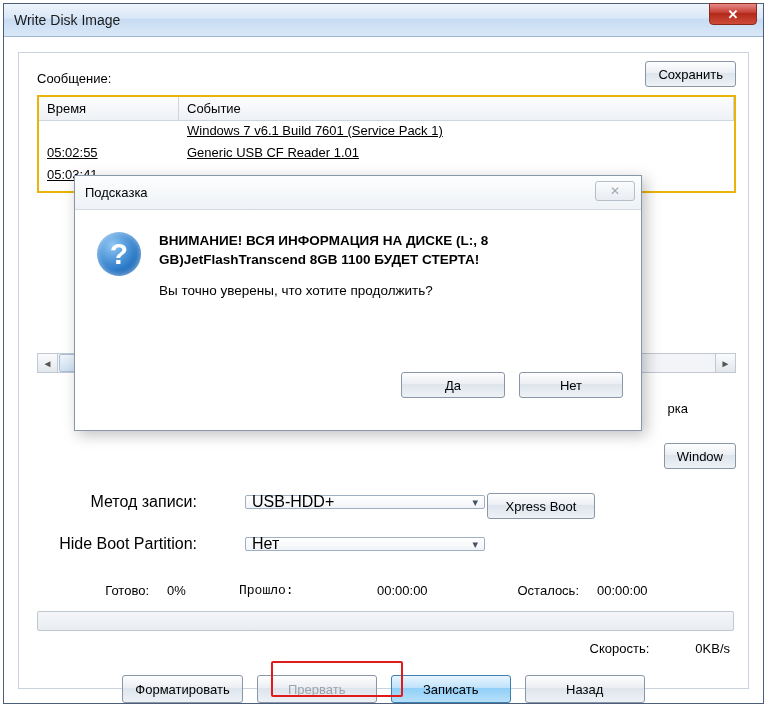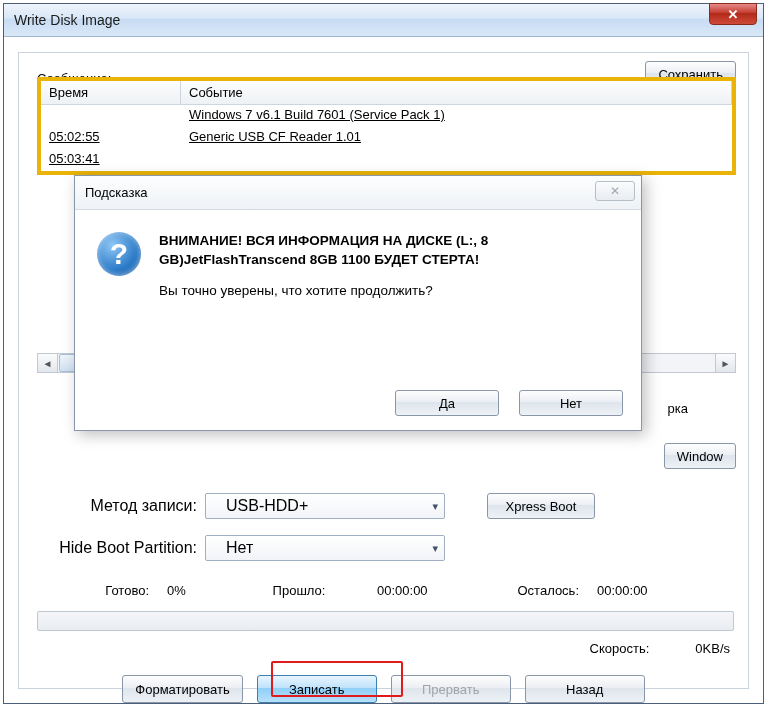--- a/index.html
+++ b/index.html
@@ -14,51 +14,51 @@
 .client { position: absolute; left: 14px; top: 48px; right: 14px; bottom: 14px; border: 1px solid #c9d2de; background: #fff; }
 
 .msg-row { position: absolute; left: 18px; top: 18px; font-size: 13px; }
 .save-btn { position: absolute; right: 12px; top: 8px; }
 
 .btn { min-width: 86px; height: 26px; border: 1px solid #8a97a8; border-radius: 3px; background: linear-gradient(#fefefe,#ebeef3 45%,#dde4ec 46%,#eef2f6); font-size: 13px; padding: 0 12px; cursor: pointer; }
 .btn:disabled { color: #9ea4ab; cursor: default; }
 .btn.primary { background: linear-gradient(#e9f5fe,#bfe3fb 45%,#8fcff7 46%,#b7e0fa); border-color: #3c7fb1; }
 .btn.big { min-width: 120px; height: 28px; }
 
-.grid { position: absolute; left: 18px; top: 24px; right: 12px; height: 98px; border: 4px solid #eab308; background: #fff; }
+.grid { position: absolute; left: 18px; top: 42px; right: 12px; height: 98px; border: 2px solid #eab308; background: #fff; }
 .grid-head { display: flex; height: 24px; background: linear-gradient(#fdfdfe,#eef1f5); border-bottom: 1px solid #cdd5df; }
 .grid-head > div { border-right: 1px solid #cdd5df; padding: 4px 8px; font-size: 13px; }
 .col-time { width: 140px; }
 .col-event { flex: 1; }
 .grid-body { font-size: 13px; }
 .grid-body .row { display: flex; height: 22px; }
 .grid-body .row > div { padding: 2px 8px; text-decoration: underline; }
 
 .hscroll { position: absolute; left: 18px; right: 12px; top: 300px; height: 20px; border: 1px solid #c1c8d2; background: #f2f4f7; display: flex; }
 .hscroll .arrow { width: 20px; height: 100%; background: linear-gradient(#fafbfc,#e2e7ed); border-right: 1px solid #c1c8d2; display: flex; align-items: center; justify-content: center; font-size: 10px; color: #555; cursor: pointer; }
 .hscroll .arrow:last-child { border-right: none; border-left: 1px solid #c1c8d2; }
 .hscroll .thumb { width: 170px; height: 100%; margin-left: 1px; background: linear-gradient(#eef5fc,#cfe0f1); border: 1px solid #a9bfd6; border-radius: 2px; }
 .hscroll .track { flex: 1; }
 
 .form-row { position: absolute; display: flex; align-items: center; font-size: 16px; }
 .form-row label { width: 170px; text-align: right; margin-right: 8px; }
-.combo { width: 240px; height: 26px; border: 1px solid #9fb0c4; border-radius: 2px; background: linear-gradient(#fff,#f1f4f8); display: flex; align-items: center; padding: 0 20px; cursor: pointer; position: relative; }
+.combo { width: 240px; height: 14px; border: 1px solid #9fb0c4; border-radius: 2px; background: linear-gradient(#fff,#f1f4f8); display: flex; align-items: center; padding: 0 6px; cursor: pointer; position: relative; margin-left: 40px; }
 .combo::after { content: "▾"; position: absolute; right: 6px; color: #435066; font-size: 11px; }
 
 .xpress { position: absolute; left: 468px; top: 440px; height: 26px; min-width: 108px; }
 .row-method { top: 440px; left: 8px; }
 .row-hide { top: 482px; left: 8px; }
 .row-ckimg-label { position: absolute; right: 60px; top: 348px; font-size: 13px; }
 .row-winbtn { position: absolute; right: 12px; top: 390px; }
 
 .status-row { position: absolute; left: 40px; right: 20px; top: 530px; font-size: 13px; display: flex; }
 .status-row span { display: inline-block; }
 .s1 { width: 90px; text-align: right; }
 .s1v { width: 90px; padding-left: 18px; }
-.s2 { width: 120px; text-align: center; }
+.s2 { width: 120px; text-align: left; font-family: Liberation Mono, monospace; }
 .s2v { width: 110px; padding-left: 18px; }
 .s3 { width: 110px; text-align: right; }
 .s3v { padding-left: 18px; }
 
 .progress { position: absolute; left: 18px; right: 14px; top: 558px; height: 20px; border: 1px solid #bfc7d1; border-radius: 2px; background: linear-gradient(#f4f6f9,#e9edf2); }
 
 .speed { position: absolute; right: 18px; top: 588px; font-size: 13px; display: flex; }
 .speed .lbl { margin-right: 46px; }
 
 .bottom-row { position: absolute; left: 0; right: 0; top: 622px; display: flex; justify-content: center; gap: 14px; }
@@ -67,21 +67,21 @@
 
 
 .dlg { position: absolute; left: 74px; top: 175px; width: 568px; height: 256px; background: #fff; border: 1px solid #8896aa; box-shadow: 4px 4px 14px rgba(0,0,0,0.25); }
 .dlg-title { height: 34px; background: linear-gradient(#fdfefe,#eef2f6); border-bottom: 1px solid #d4dbe3; display: flex; align-items: center; padding: 0 10px; font-size: 13px; }
 .dlg-close { position: absolute; right: 6px; top: 5px; width: 40px; height: 20px; border: 1px solid #b6bfc9; border-radius: 3px; background: linear-gradient(#fafbfc,#e8ecf1); display: flex; align-items: center; justify-content: center; color: #9ea7b3; font-size: 12px; cursor: pointer; }
 .dlg-body { position: relative; padding: 22px 22px 0 22px; display: flex; }
 .q-icon { width: 44px; height: 44px; border-radius: 50%; background: radial-gradient(circle at 35% 30%, #8fc7f5, #2a79c7 60%, #1b5c9f); display: flex; align-items: center; justify-content: center; color: #fff; font-size: 30px; font-weight: bold; box-shadow: inset 0 0 6px rgba(255,255,255,0.6); flex-shrink: 0; }
 .dlg-text { margin-left: 18px; font-size: 13.5px; line-height: 1.4; }
 .dlg-text .warn { font-weight: bold; }
 .dlg-text .q { margin-top: 12px; }
-.dlg-btns { position: absolute; right: 18px; bottom: 14px; display: flex; gap: 20px; }
+.dlg-btns { position: absolute; right: 18px; bottom: 32px; display: flex; gap: 14px; }
 .dlg-btns .btn { min-width: 104px; }
 </style>
 </head>
 <body>
 
 <div class="win-frame">
   <div class="titlebar">
     <span class="title">Write Disk Image</span>
     <div class="close-btn">✕</div>
   </div>
@@ -147,22 +147,22 @@
 
     <div class="progress"></div>
 
     <div class="speed">
       <span class="lbl">Скорость:</span>
       <span>0KB/s</span>
     </div>
 
     <div class="bottom-row">
       <button class="btn big">Форматировать</button>
+      <button class="btn big" disabled="">Прервать</button>
       <button class="btn big primary">Записать</button>
-      <button class="btn big" disabled="">Прервать</button>
       <button class="btn big">Назад</button>
     </div>
   </div>
 </div>
 
 <div class="highlight hl1"></div>
 
 <div class="dlg">
   <div class="dlg-title">
     <span>Подсказка</span>

